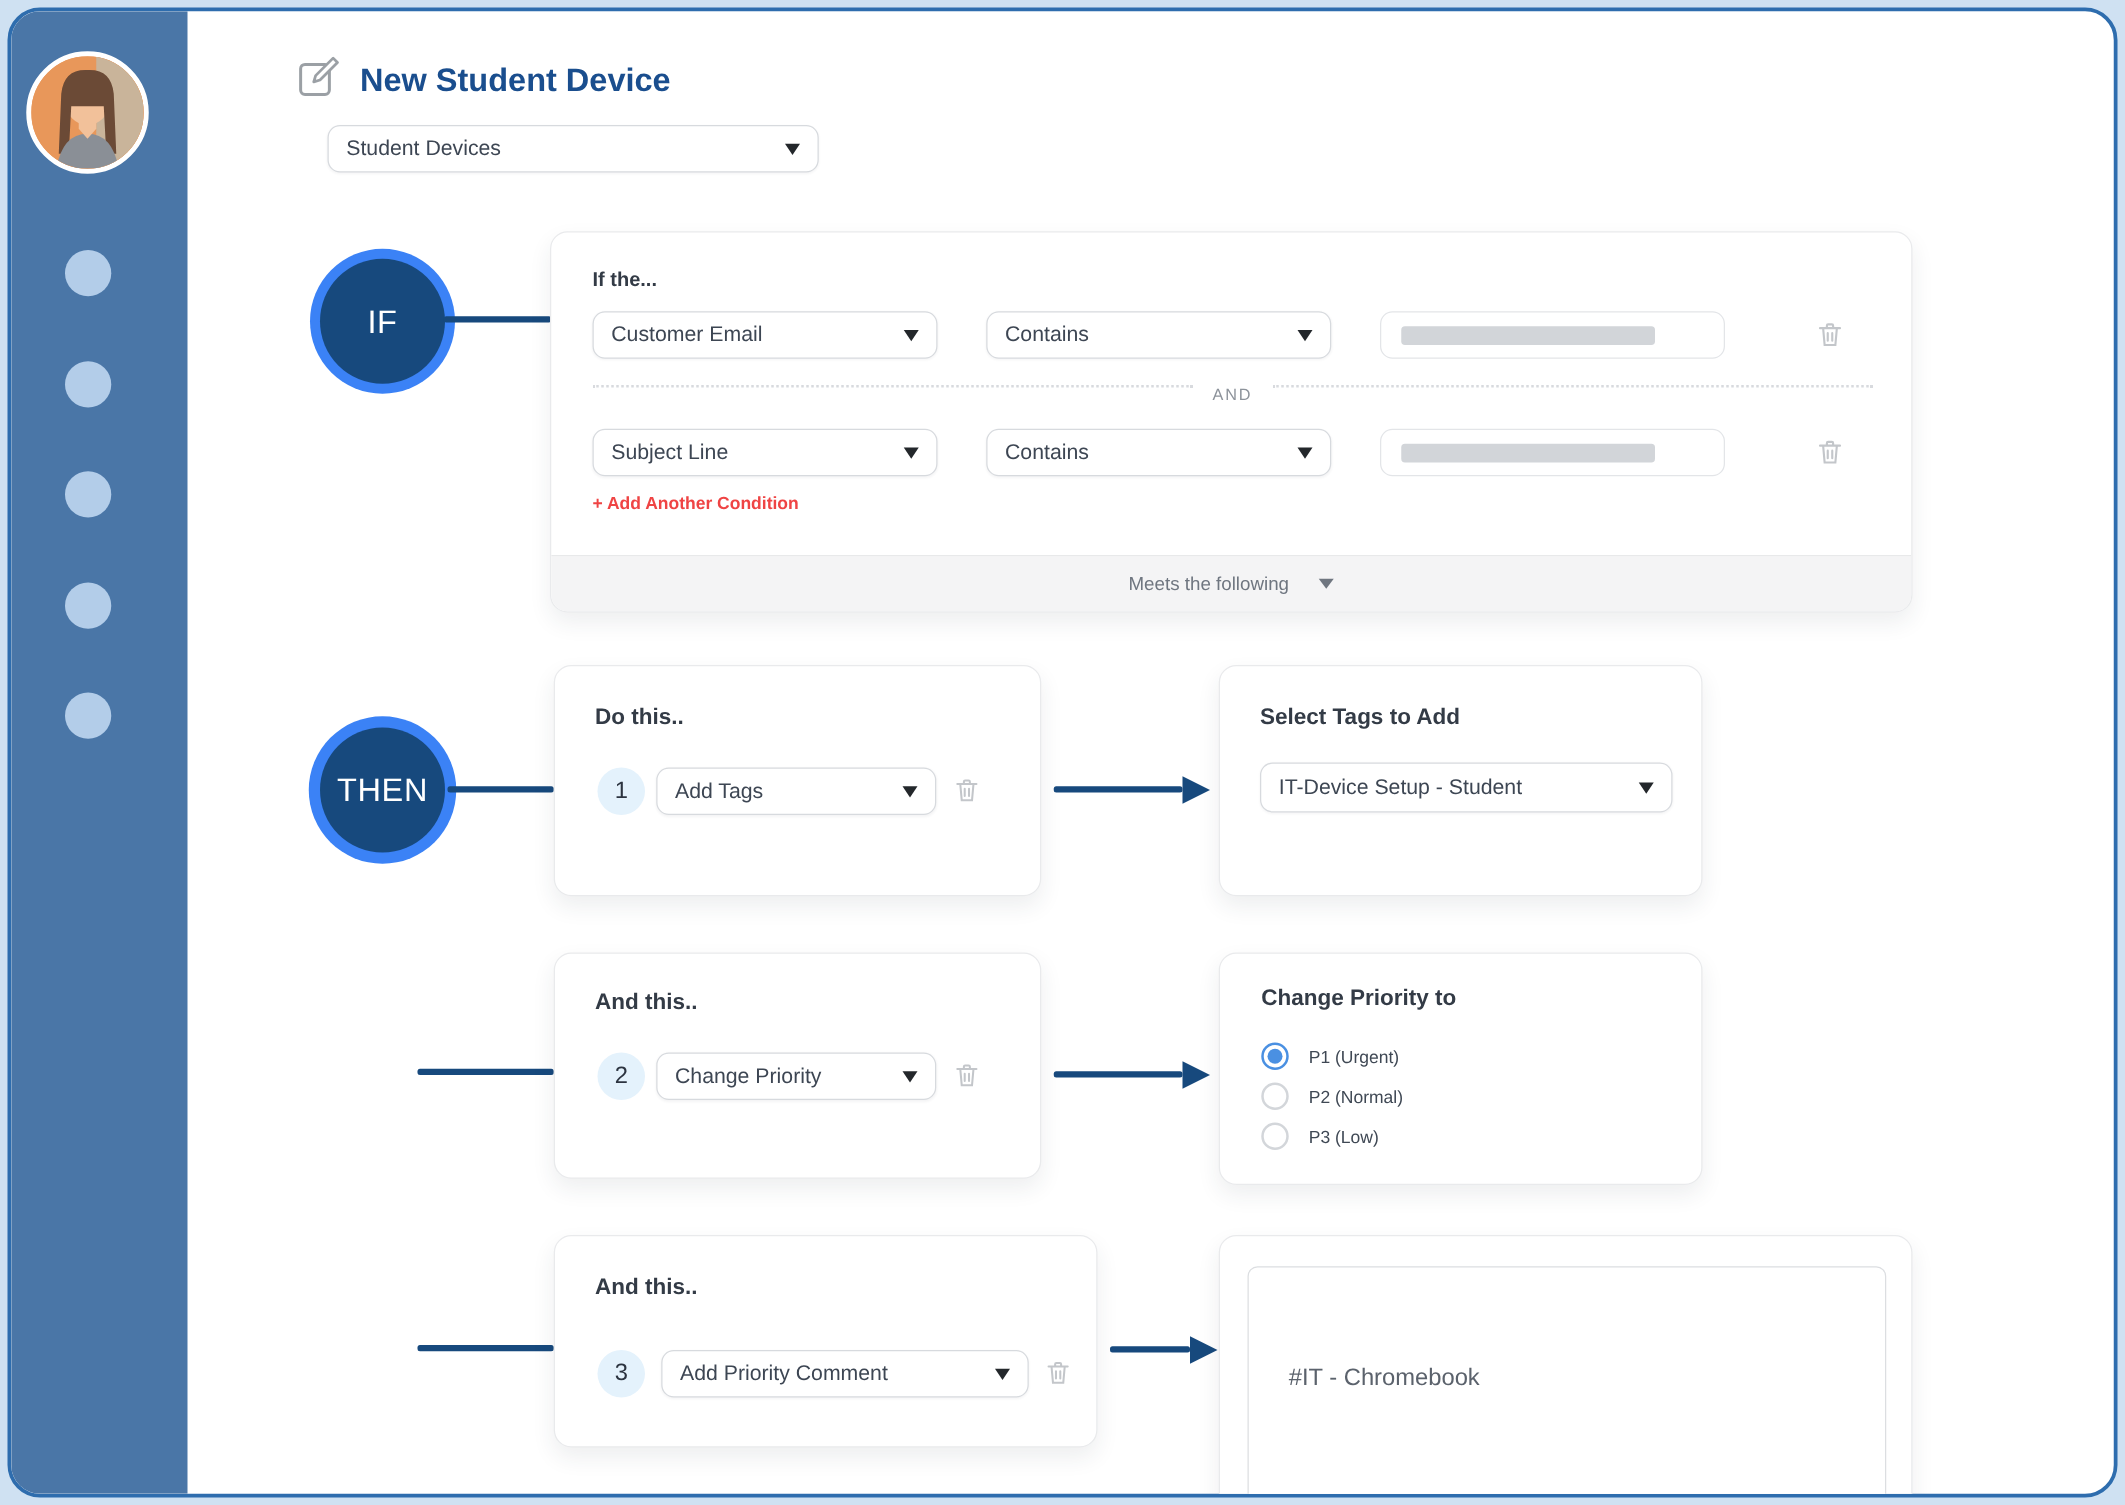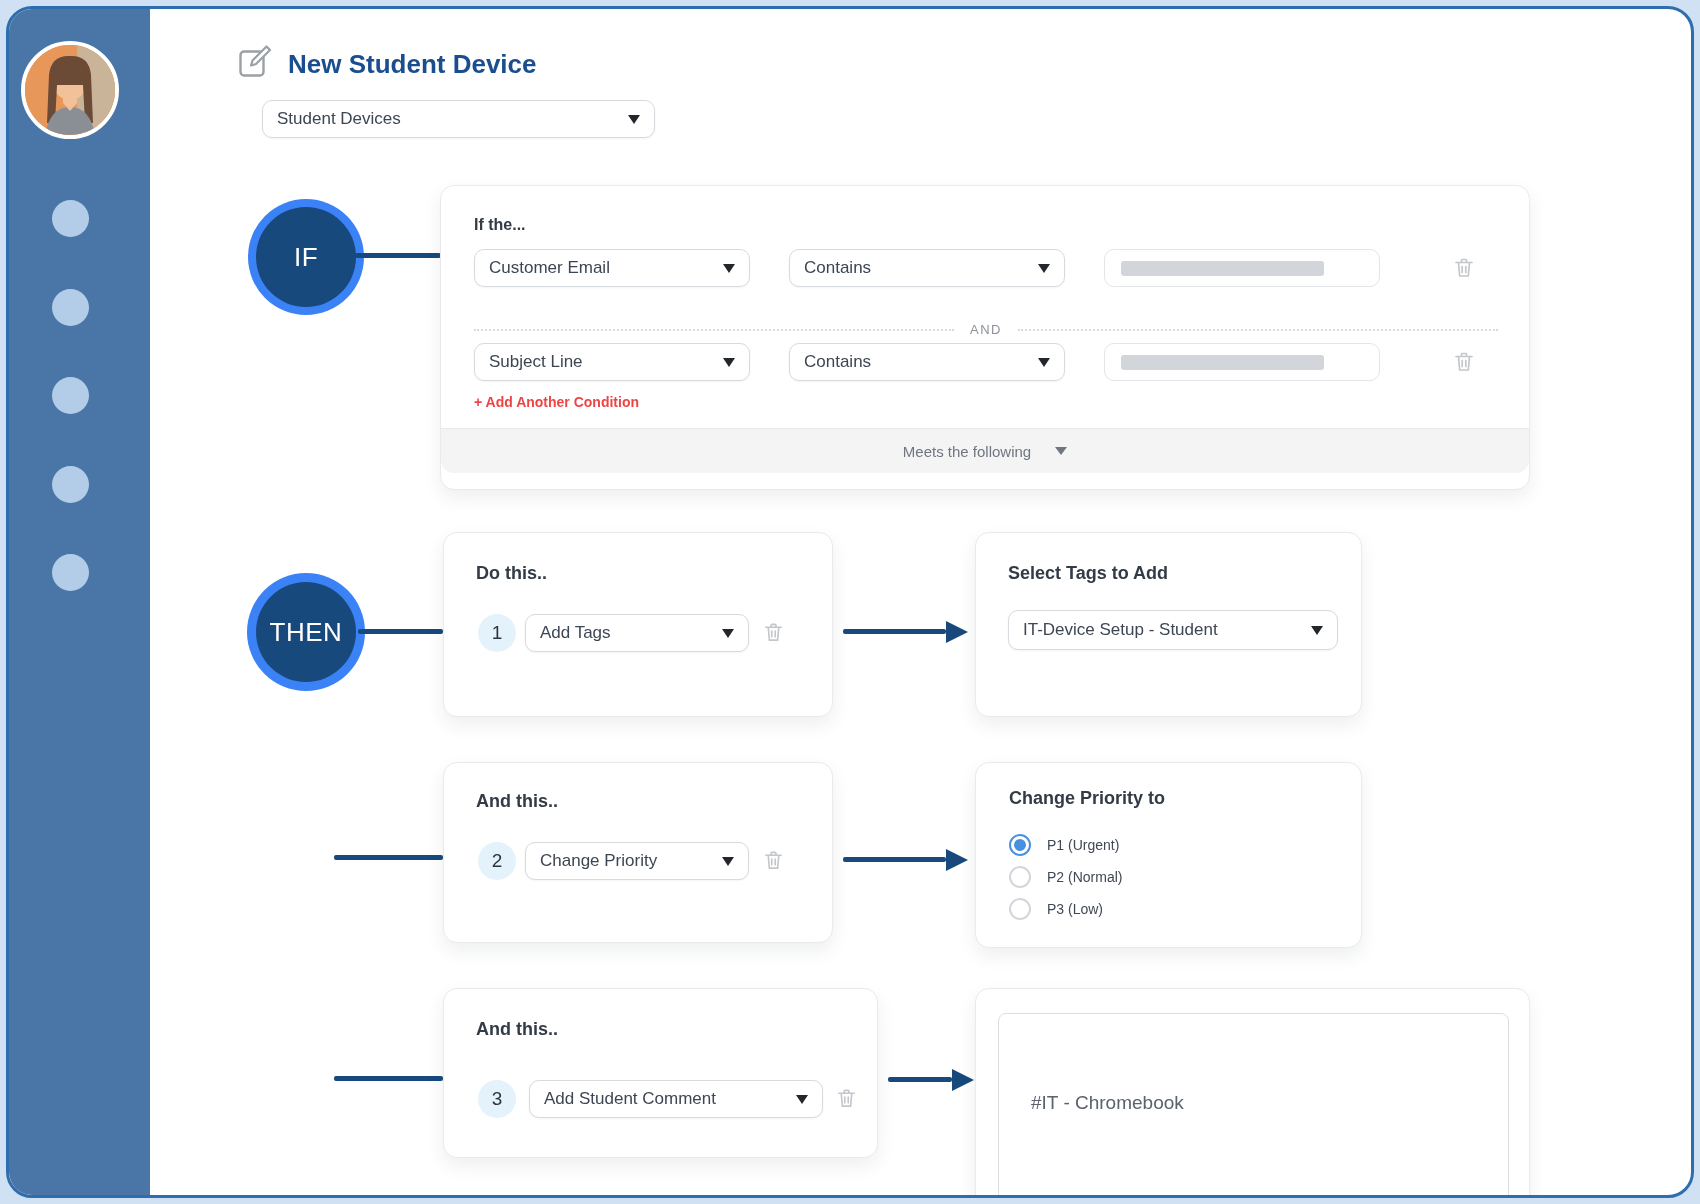--- a/index.html
+++ b/index.html
@@ -47,26 +47,26 @@
   }
   .hline{position:absolute;height:5px;background:#17497d;border-radius:2px;}
   .ahead{position:absolute;width:0;height:0;border-left:22px solid #17497d;border-top:11px solid transparent;border-bottom:11px solid transparent;}
   .badge{
     position:absolute;width:38px;height:38px;border-radius:50%;background:#e4f2fc;
     display:flex;align-items:center;justify-content:center;font-size:19px;color:#2c3440;
   }
   .trash{position:absolute;width:24px;height:24px;cursor:pointer;}
   .ghost-input{position:absolute;border:1.5px solid #e3e5e8;border-radius:10px;background:#fff;box-sizing:border-box;}
   .ghost-bar{position:absolute;left:16px;top:11px;height:15px;width:74%;background:#d2d5d9;border-radius:3px;}
-  .and-row{position:absolute;display:flex;align-items:center;gap:16px;margin-top:14px;}
+  .and-row{position:absolute;display:flex;align-items:flex-start;gap:16px;}
   .and-line{flex:1;border-top:2px dotted #d8dade;height:0;}
   .and-label{font-size:13px;color:#8d939b;letter-spacing:1.5px;}
   .add-link{position:absolute;font-size:14px;font-weight:bold;color:#ef4444;cursor:pointer;}
   .if-footer{
-    position:absolute;left:0;right:0;bottom:16px;height:44px;background:#f4f4f5;
+    position:absolute;left:0;right:0;bottom:0;height:44px;background:#f4f4f5;
     border-top:1px solid #e8e9ea;border-radius:0 0 13px 13px;
     display:flex;align-items:center;justify-content:center;gap:14px;
     font-size:15px;color:#6f7680;cursor:pointer;
   }
   .radio-row{position:absolute;display:flex;align-items:center;gap:16px;height:24px;}
   .radio{width:22px;height:22px;border-radius:50%;border:2px solid #d3d6da;background:#fff;box-sizing:border-box;position:relative;flex:none;cursor:pointer;}
   .radio.selected{border-color:#4a90e2;}
   .radio.selected::after{
     content:"";position:absolute;left:3px;top:3px;width:12px;height:12px;border-radius:50%;background:#4a90e2;
   }
@@ -228,21 +228,21 @@
       <span class="radio"></span>
       <span class="radio-label">P3 (Low)</span>
     </div>
   </div>
 
   <div class="hline" style="left:325px;top:1067px;width:109px;"></div>
   <div class="card" style="left:434px;top:979px;width:435px;height:170px;">
     <div class="card-title" style="left:32px;top:30px;">And this..</div>
     <div class="badge" style="left:34px;top:91px;">3</div>
     <div class="sel" style="left:85px;top:91px;width:294px;height:38px;">
-      <span>Add Student Comment</span>
+      <span>Add Priority Comment</span>
       <span class="caret"></span>
     </div>
     <div class="trash" style="left:391px;top:98px;">
       <svg width="23" height="23" viewBox="0 0 24 24" fill="none">
         <path d="M4 6.5h16M9.5 6.5V4.5a1 1 0 0 1 1-1h3a1 1 0 0 1 1 1v2M6.5 6.5l1.2 13.5h8.6L17.5 6.5M10.2 10.5v6M13.8 10.5v6" stroke="#c3c6ca" stroke-width="1.7" stroke-linecap="round"></path>
       </svg>
     </div>
   </div>
   <div class="hline" style="left:879px;top:1068px;width:64px;"></div>
   <div class="ahead" style="left:943px;top:1060px;"></div>

